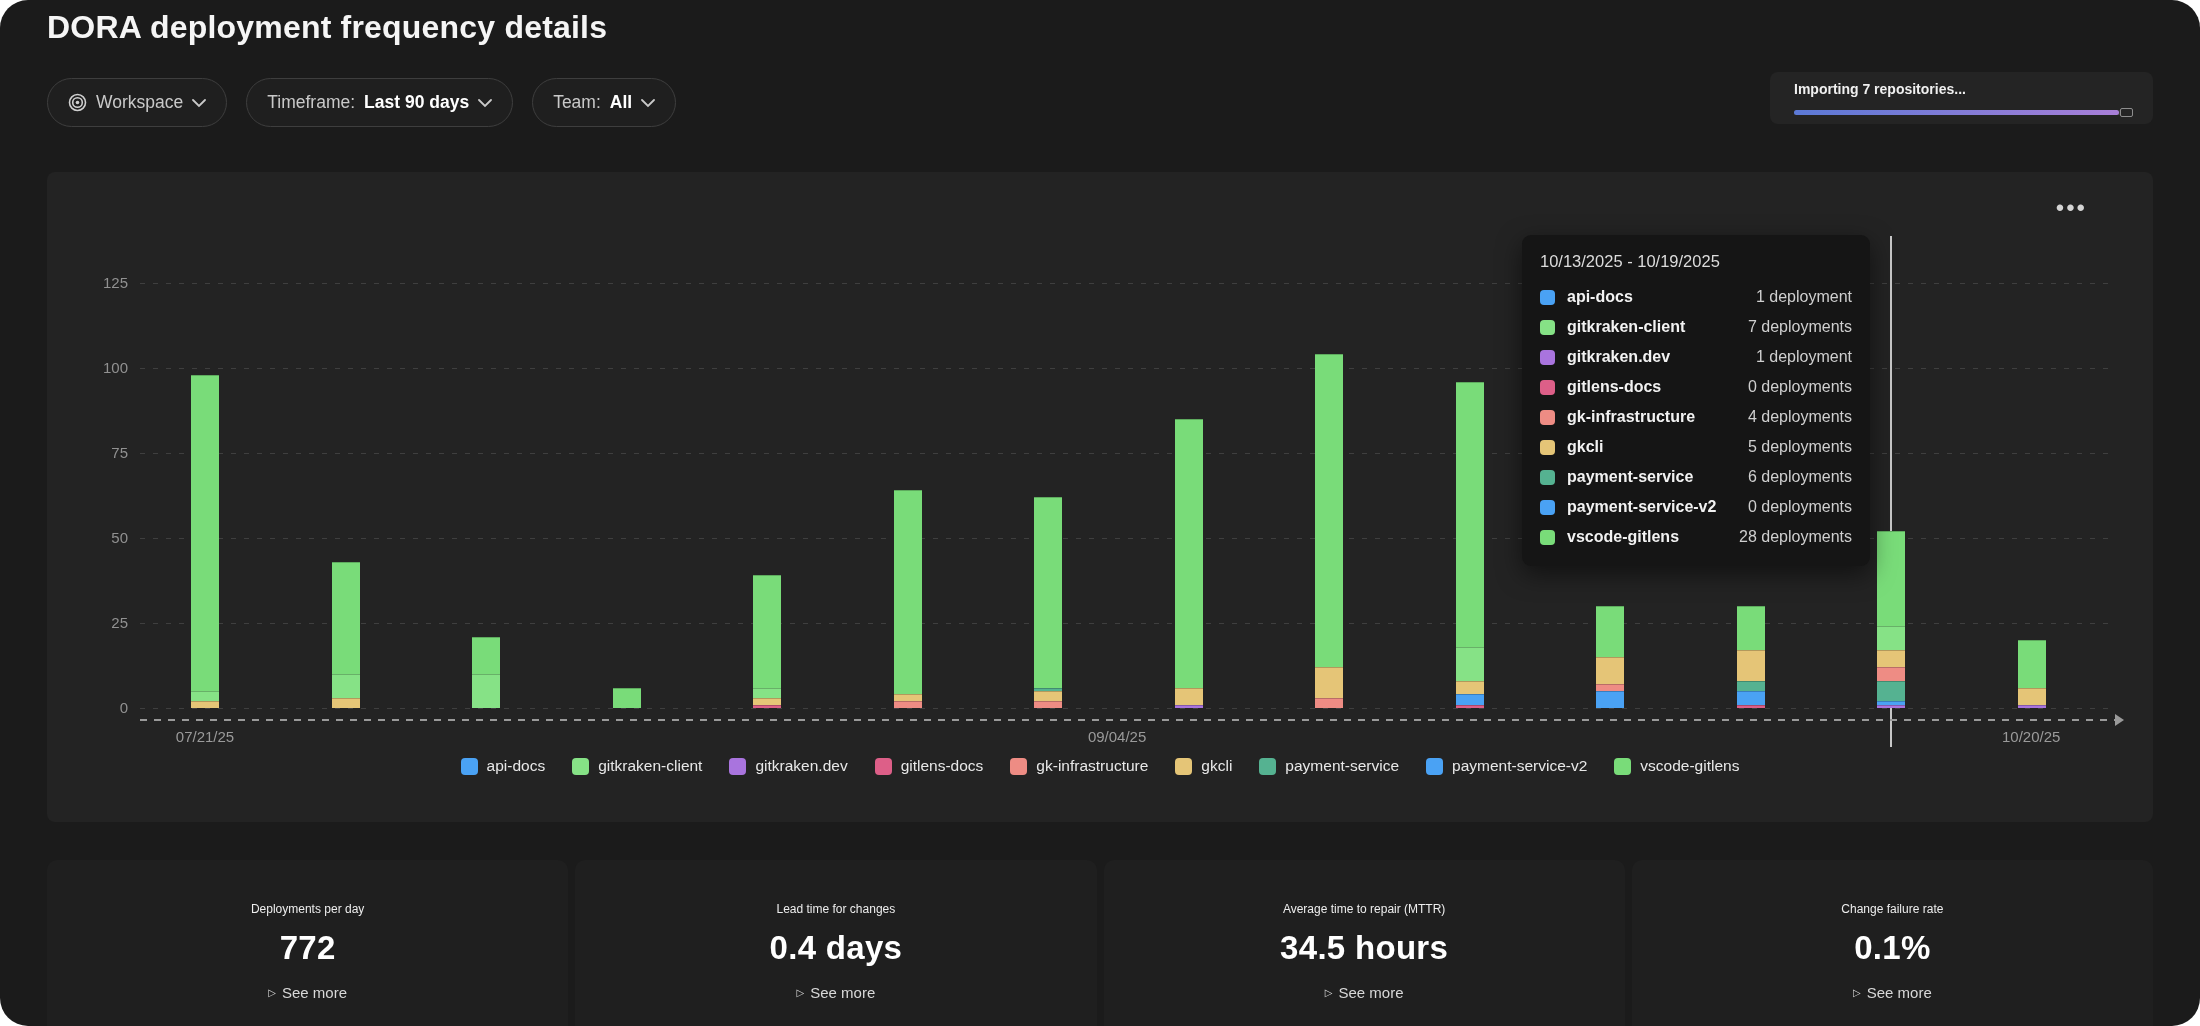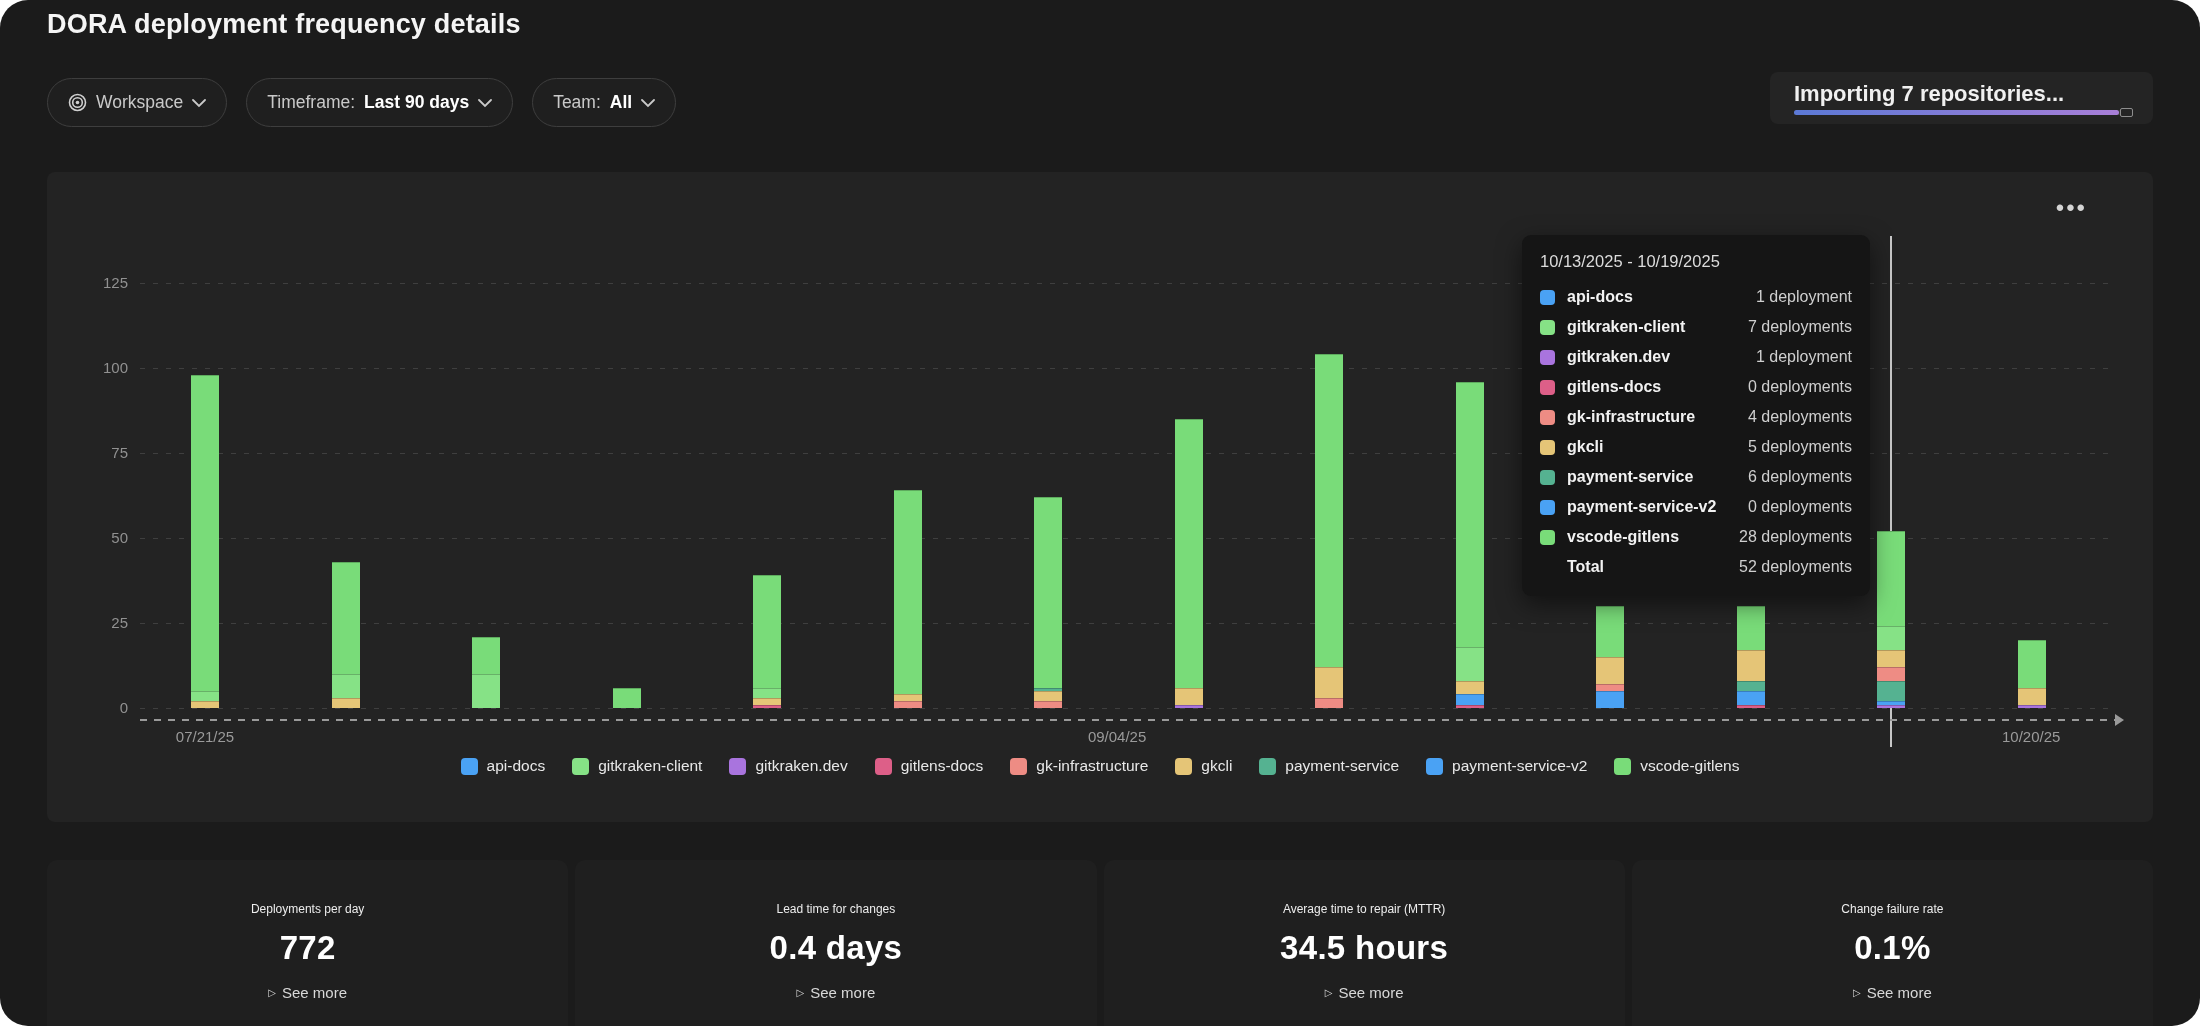--- a/index.html
+++ b/index.html
@@ -1,27 +1,27 @@
 <!DOCTYPE html>
 <html><head>
 <meta charset="utf-8">
 <style>
   html,body{margin:0;padding:0;background:#ffffff;font-family:"Liberation Sans",sans-serif;}
   #app{position:relative;width:2200px;height:1026px;background:#1b1b1b;border-radius:28px;overflow:hidden;}
 
   
-  .page-title{position:absolute;left:47px;top:9px;font-size:27px;font-weight:700;color:#f5f5f5;letter-spacing:.2px;}
+  .page-title{position:absolute;left:47px;top:9px;font-size:32px;font-weight:700;color:#f5f5f5;letter-spacing:.2px;}
   .filter-row{position:absolute;left:47px;top:78px;display:flex;gap:19px;align-items:center;}
   .pill{display:inline-flex;align-items:center;gap:9px;height:47px;padding:0 20px;border:1.5px solid #3e3e3e;border-radius:26px;background:#1f1f1f;font-size:17.5px;color:#c9c9c9;cursor:pointer;white-space:nowrap;}
   .pill b{color:#ffffff;font-weight:700;}
   .chev{width:14px;height:9px;flex:0 0 auto;margin-top:2px;}
 
   
   .import-card{position:absolute;top:72px;right:47px;width:383px;height:52px;background:#242424;border-radius:8px;}
-  .import-text{position:absolute;left:24px;top:9px;font-size:22px;font-weight:700;color:#f0f0f0;}
+  .import-text{position:absolute;left:24px;top:9px;font-size:14px;font-weight:700;color:#f0f0f0;}
   .progress-track{position:absolute;left:24px;right:22px;bottom:9px;height:5px;border-radius:3px;background:#3a3a3a;}
   .progress-fill{position:absolute;left:0;top:0;bottom:0;border-radius:3px;}
   .progress-knob{position:absolute;right:-2px;top:-2px;width:11px;height:7px;border:1px solid #8d8d8d;border-radius:2px;background:#242424;}
 
   
   .chart-card{position:absolute;left:47px;top:172px;width:2106px;height:650px;background:#232323;border-radius:8px;}
   .ellipsis-btn{position:absolute;top:24px;right:66px;color:#d4d4d4;font-size:24px;letter-spacing:2px;cursor:pointer;line-height:1;}
   .gridline{position:absolute;height:1px;left:93px;width:1970px;background:repeating-linear-gradient(90deg,#3f3f3f 0 5px,transparent 5px 13px);}
   .ytick{position:absolute;left:0;width:81px;text-align:right;font-size:15px;color:#919191;}
   .x-axis{position:absolute;left:93px;top:547px;width:1975px;height:2px;background:repeating-linear-gradient(90deg,#9a9a9a 0 7px,transparent 7px 14px);}
@@ -278,25 +278,20 @@
             <div class="t-swatch" style="background: rgb(74, 162, 244);"></div>
             <div class="t-name">payment-service-v2</div>
             <div class="t-val">0 deployments</div>
           </div>
           <div class="t-row">
             <div class="t-swatch" style="background: rgb(121, 220, 121);"></div>
             <div class="t-name">vscode-gitlens</div>
             <div class="t-val">28 deployments</div>
           </div>
         </div>
-      <div class="t-row t-total">
-        <span class="t-swatch" style="background:transparent"></span>
-        <span class="t-name">Total</span>
-        <span class="t-val">52 deployments</span>
-      </div>
     </div>
   </div>
 
   <div class="metrics-row">
     <div class="metric-card">
       <div class="metric-label">Deployments per day</div>
       <div class="metric-value">772</div>
       <div class="see-more">
           <span class="tri">▷</span>
           <span>See more</span>

